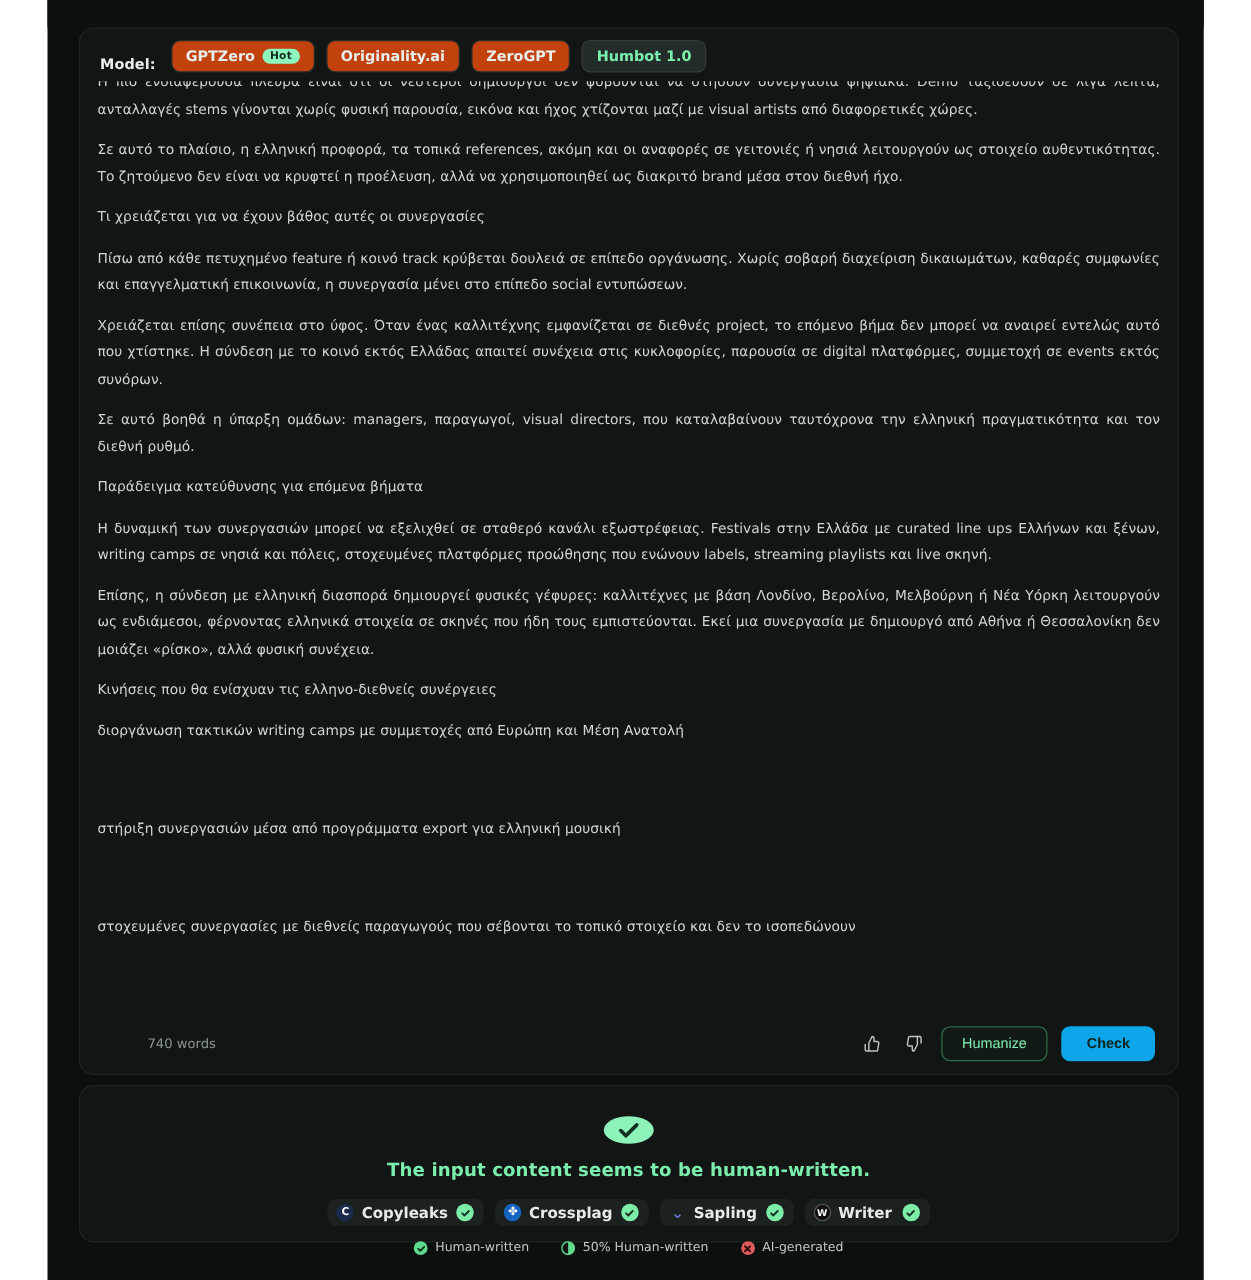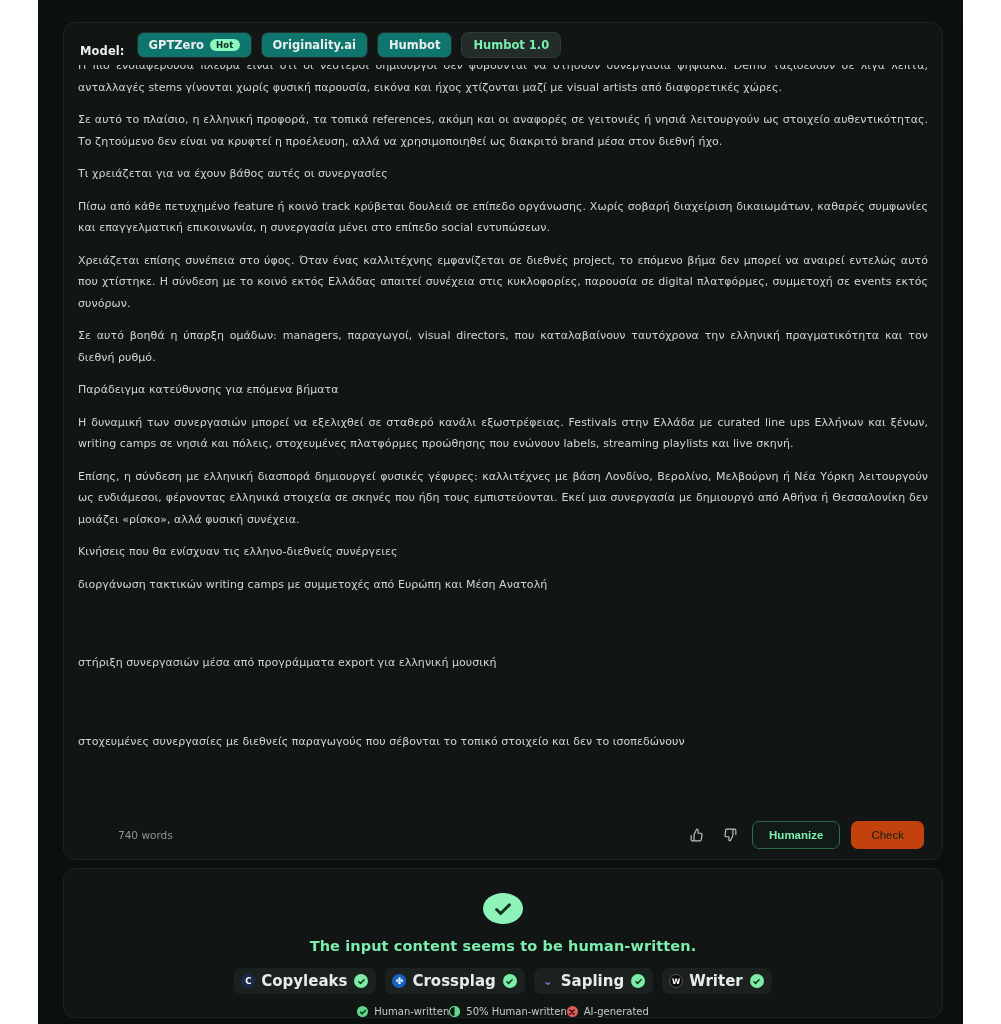--- a/index.html
+++ b/index.html
@@ -51,21 +51,21 @@
     color: #e8efee;
     font-size: 11.5px;
     font-weight: bold;
     letter-spacing: .1px;
     margin-right: 2px;
   }
   .model-chip {
     display: flex;
     align-items: center;
     gap: 6px;
-    background: #0f766e;
+    background: #c2410c;
     border: 1px solid #252d2b;
     border-radius: 7px;
     padding: 5px 11px;
     color: #e9efee;
     font-size: 11.5px;
     font-weight: bold;
     white-space: nowrap;
     cursor: pointer;
   }
   .model-chip.active {
@@ -134,43 +134,43 @@
     display: flex; align-items: center; justify-content: center;
     cursor: pointer;
     color: #b9c3c1;
   }
   .icon-btn svg { display: block; }
   .btn-humanize {
     border: 1px solid #2f6b46;
     background: #121a17;
     color: #7ef0ad;
     font-size: 11.5px;
-    font-weight: bold;
+    font-weight: normal;
     border-radius: 7px;
     padding: 7px 16px;
     cursor: pointer;
   }
   .btn-check {
     border: none;
-    background: #c2410c;
+    background: #0ea5e9;
     color: #0a221a;
     font-size: 11.5px;
-    font-weight: normal;
+    font-weight: bold;
     border-radius: 7px;
     padding: 8px 20px;
     cursor: pointer;
   }
 
   
   #results-card {
     position: absolute;
     left: 25px;
     top: 868px;
     width: 880px;
-    height: 150px;
+    height: 126px;
     background: #111615;
     border: 1px solid #1c2423;
     border-radius: 12px;
     display: flex;
     flex-direction: column;
     align-items: center;
     padding-top: 24px;
   }
   #result-check {
     width: 40px; height: 40px;
@@ -201,21 +201,21 @@
     justify-content: space-between;
     cursor: pointer;
   }
   .detector-left {
     display: flex;
     align-items: center;
     gap: 6px;
   }
   .detector-name {
     color: #e6ecea;
-    font-size: 15px;
+    font-size: 12px;
     font-weight: bold;
     white-space: nowrap;
   }
   .det-logo {
     width: 14px; height: 14px;
     border-radius: 50%;
     display: flex; align-items: center; justify-content: center;
     font-size: 8.5px; font-weight: bold;
     flex: none;
   }
@@ -226,20 +226,21 @@
   .status-dot {
     width: 14px; height: 14px;
     border-radius: 50%;
     background: #7ceda6;
     display: flex; align-items: center; justify-content: center;
     flex: none;
   }
   #legend-row {
     margin-top: 12px;
     display: flex;
+    gap: 26px;
     align-items: center;
   }
   .legend-item {
     display: flex;
     align-items: center;
     gap: 6px;
     color: #c3cbc9;
     font-size: 10px;
   }
   .legend-dot {
@@ -265,21 +266,21 @@
       <span class="model-label">Model:</span>
       <div id="model-chips" style="display: flex; gap: 9px;">
           <div class="model-chip">
             <span>GPTZero</span>
             <span class="hot-badge">Hot</span>
           </div>
           <div class="model-chip">
             <span>Originality.ai</span>
           </div>
           <div class="model-chip">
-            <span>Humbot</span>
+            <span>ZeroGPT</span>
           </div>
           <div class="model-chip active">
             <span>Humbot 1.0</span>
           </div>
         </div>
     </div>
 
     <div id="doc-body">
       <div id="doc-scroll">
           <p class="para first">Η πιο ενδιαφέρουσα πλευρά είναι ότι οι νεότεροι δημιουργοί δεν φοβούνται να στήσουν συνεργασία ψηφιακά. Demo ταξιδεύουν σε λίγα λεπτά, ανταλλαγές stems γίνονται χωρίς φυσική παρουσία, εικόνα και ήχος χτίζονται μαζί με visual artists από διαφορετικές χώρες.</p>

